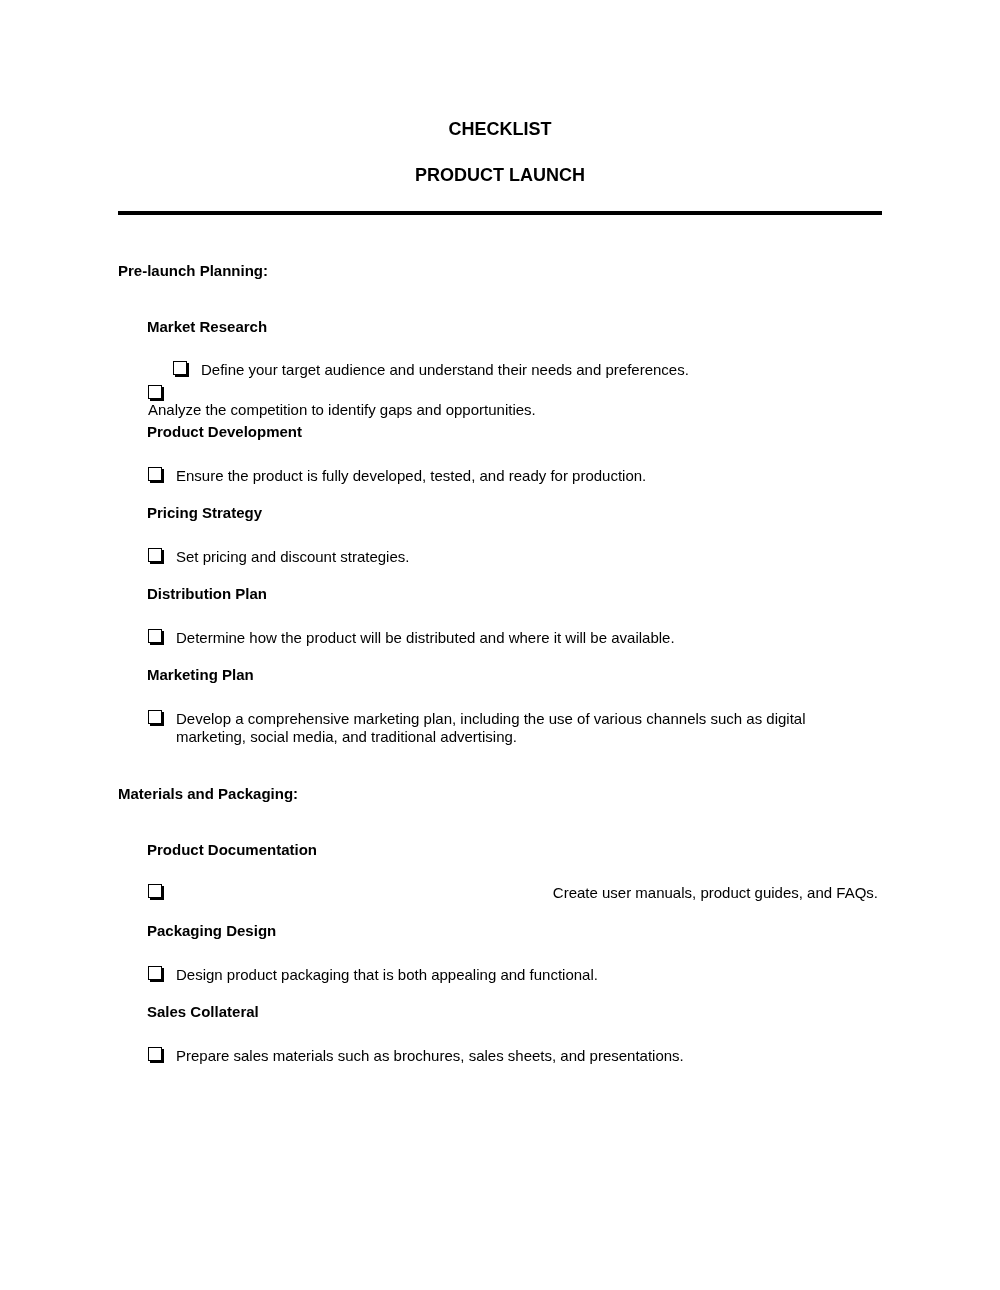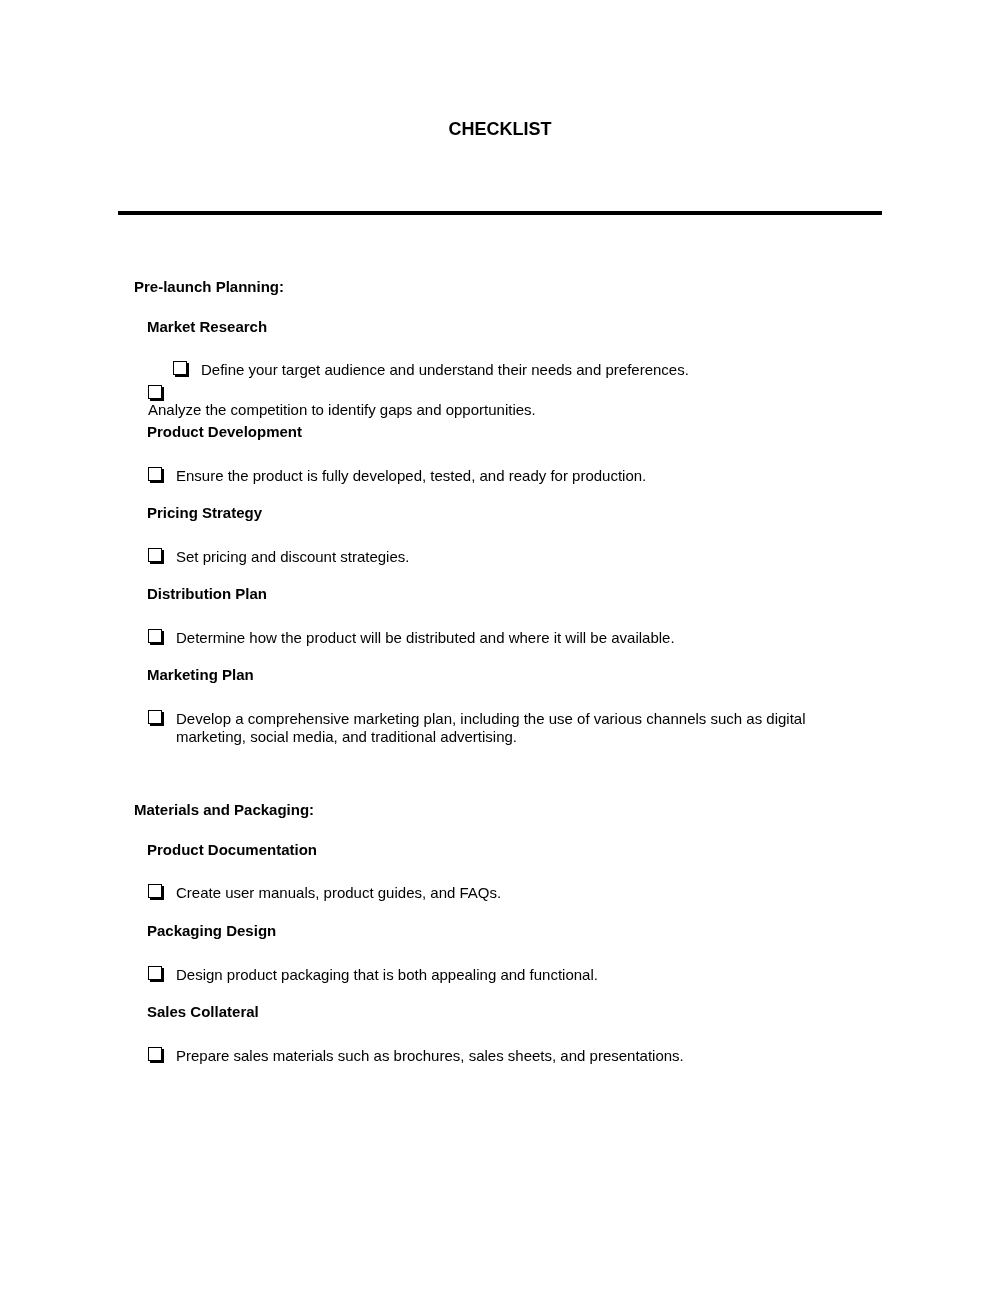--- a/index.html
+++ b/index.html
@@ -41,21 +41,21 @@
       width: 764px;
       height: 4px;
       background: #000000;
     }
     .section-heading {
       position: absolute;
       left: 118px;
       font-weight: bold;
       font-size: 15px;
       line-height: 18px;
-      margin: 16px;
+      margin: 0;
     }
     .sub-heading {
       position: absolute;
       left: 147px;
       font-weight: bold;
       font-size: 15px;
       line-height: 18px;
       margin: 0;
     }
     .item {
@@ -105,20 +105,21 @@
     .item-text {
       flex: 1 1 auto;
     }
   </style>
 </head>
 <body>
 
 <div class="page">
 
   <h1 class="title title-1">CHECKLIST</h1>
+  <h2 class="title title-2">PRODUCT LAUNCH</h2>
 
   <div class="rule"></div>
 
   <h3 class="section-heading" style="top:262px;">Pre-launch Planning:</h3>
 
   <h4 class="sub-heading" style="top:318px;">Market Research</h4>
 
   <div class="item" style="top:361px;padding-left:25px;">
     <span class="checkbox">
         <span class="box"></span>
@@ -177,21 +178,21 @@
         <span class="shadow-r"></span>
         <span class="shadow-b"></span>
       </span>
     <span class="item-text">Develop a comprehensive marketing plan, including the use of various channels such as digital marketing, social media, and traditional advertising.</span>
   </div>
 
   <h3 class="section-heading" style="top:785px;">Materials and Packaging:</h3>
 
   <h4 class="sub-heading" style="top:841px;">Product Documentation</h4>
 
-  <div class="item" style="top:884px;">
+  <div class="item" style="top:884px;text-align:right;">
     <span class="checkbox">
         <span class="box"></span>
         <span class="shadow-r"></span>
         <span class="shadow-b"></span>
       </span>
     <span class="item-text">Create user manuals, product guides, and FAQs.</span>
   </div>
 
   <h4 class="sub-heading" style="top:922px;">Packaging Design</h4>
 

